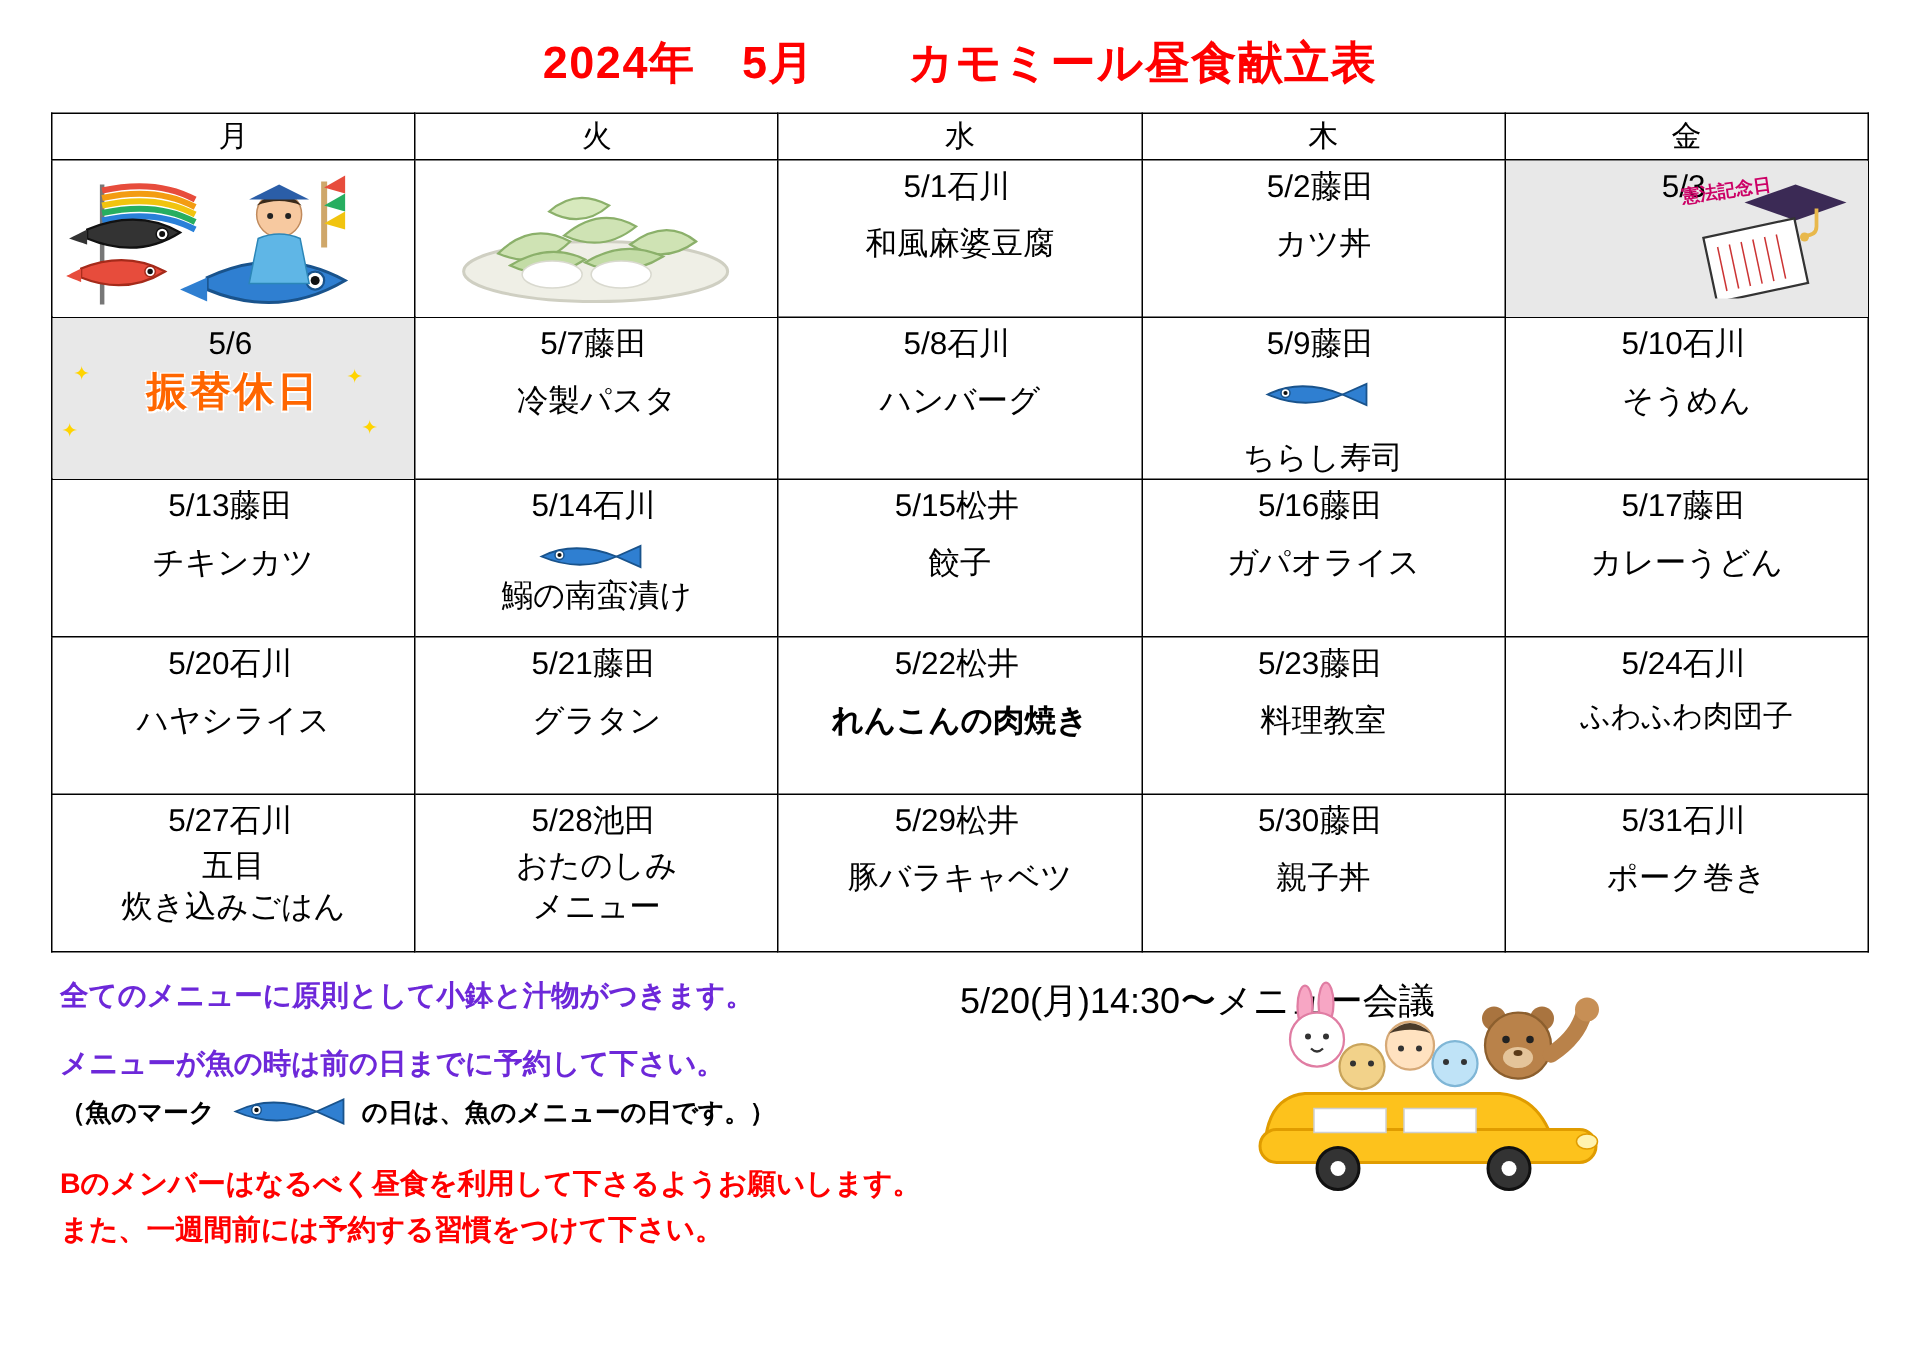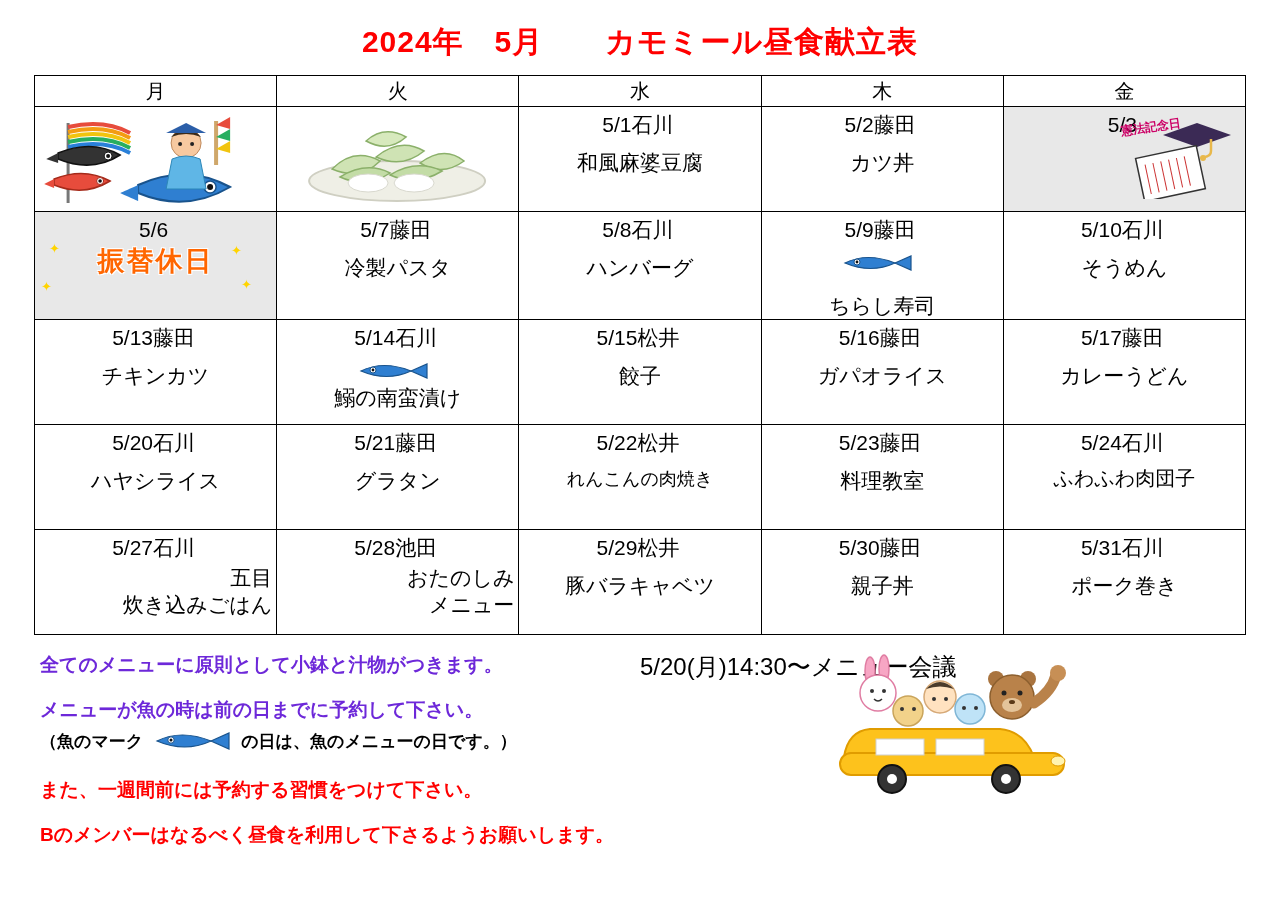--- a/index.html
+++ b/index.html
@@ -67,21 +67,21 @@
   .hdr .date { white-space: nowrap; }
   .hdr .staff { white-space: nowrap; }
   .menu {
     text-align: center;
     font-size: 21px;
     line-height: 1.25;
     margin-top: 14px;
     padding: 0 4px;
     white-space: pre-line;
   }
-  .menu.two-line { margin-top: 6px; text-align: right; }
+  .menu.two-line { margin-top: 6px; }
   td.holiday {
     background: #e8e8e8;
   }
   td.empty { background: #ffffff; }
 
   
   .fish-inline {
     display: inline-block;
     vertical-align: middle;
     margin: 0 8px 0 0;
@@ -406,21 +406,21 @@
               <span class="date">5/21</span>
               <span class="staff">藤田</span>
             </div>
             <div class="menu">グラタン</div>
           </td>
           <td class="day">
             <div class="hdr">
               <span class="date">5/22</span>
               <span class="staff">松井</span>
             </div>
-            <div class="menu" style="font-size:18px;">れんこんの肉焼き</div>
+            <div class="menu" style="font-size:21px;font-weight:bold;">れんこんの肉焼き</div>
           </td>
           <td class="day">
             <div class="hdr">
               <span class="date">5/23</span>
               <span class="staff">藤田</span>
             </div>
             <div class="menu">料理教室</div>
           </td>
           <td class="day">
             <div class="hdr">
@@ -484,22 +484,22 @@
       <span>（魚のマーク</span>
       <svg width="86" height="26" viewBox="0 0 86 26" style="margin:0 6px;">
         <path d="M8 13 q24 -12 54 0 q-26 12 -54 0 z" fill="#2f7fd1" stroke="#19538c" stroke-width="1.2"></path>
         <path d="M62 13 l18 -8 l0 16 z" fill="#2f7fd1" stroke="#19538c" stroke-width="1.2"></path>
         <circle cx="22" cy="12" r="3.2" fill="#ffffff" stroke="#19538c" stroke-width="1"></circle>
         <circle cx="22" cy="12" r="1.5" fill="#111"></circle>
       </svg>
       <span>の日は、魚のメニューの日です。）</span>
     </div>
 
+    <div class="note red" style="margin-bottom:2px;">Bのメンバーはなるべく昼食を利用して下さるようお願いします。</div>
     <div class="note red">また、一週間前には予約する習慣をつけて下さい。</div>
-    <div class="note red" style="margin-bottom:2px;">Bのメンバーはなるべく昼食を利用して下さるようお願いします。</div>
 
     <div class="meeting">5/20(月)14:30〜メニュー会議</div>
 
     <div class="car-art">
       <svg width="300" height="150" viewBox="0 0 300 150">
 
         <g>
           <ellipse cx="70" cy="18" rx="5" ry="14" fill="#f7a6c4" stroke="#e07da3" stroke-width="1.5"></ellipse>
           <ellipse cx="84" cy="16" rx="5" ry="14" fill="#f7a6c4" stroke="#e07da3" stroke-width="1.5"></ellipse>
           <circle cx="78" cy="40" r="18" fill="#ffffff" stroke="#e07da3" stroke-width="1.5"></circle>

